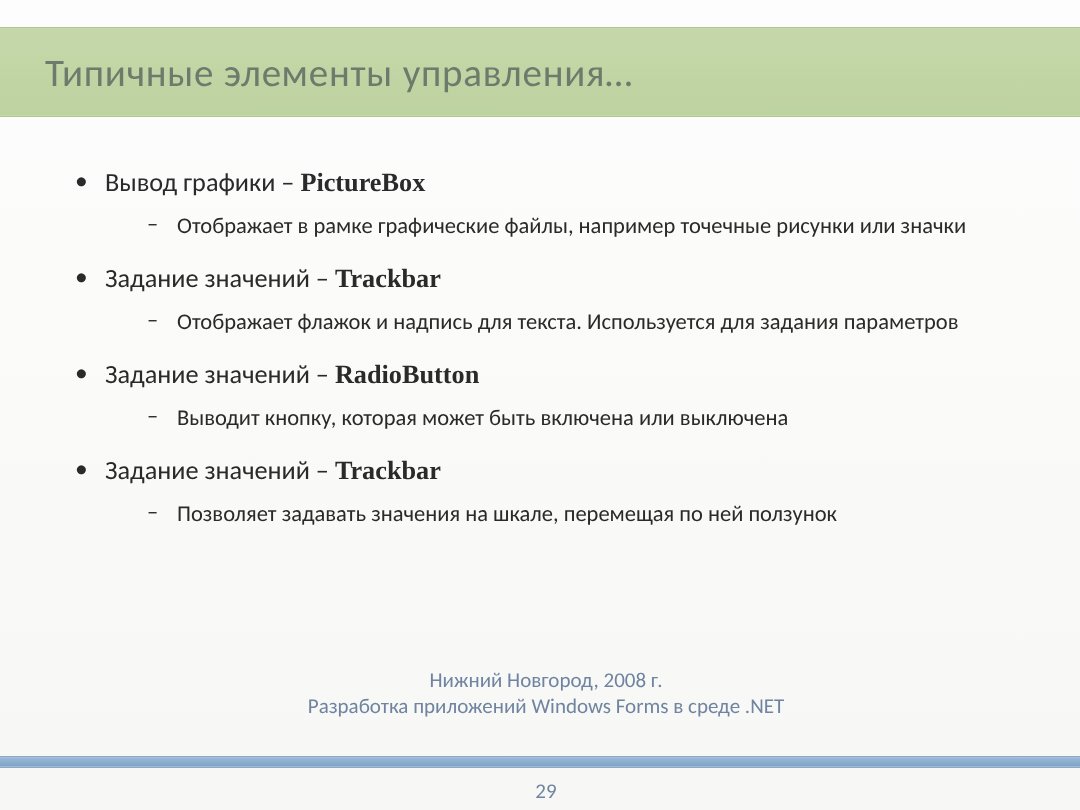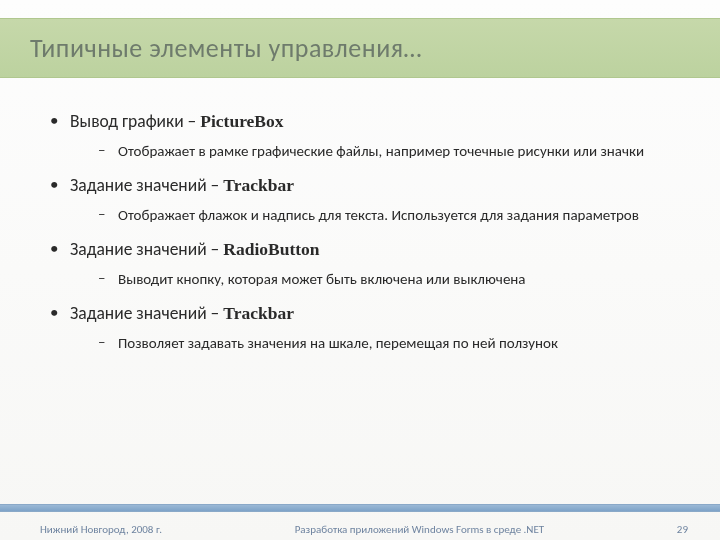--- a/index.html
+++ b/index.html
@@ -101,23 +101,24 @@
     border-bottom: 1px solid #8aa9c8;
   }
   .footer {
     position: absolute;
     left: 0;
     right: 0;
     bottom: 4px;
     padding: 0 32px 0 40px;
     display: flex;
     justify-content: space-between;
-    align-items: flex-end;
-    font-size: 11px;
+    align-items: center;
+    font-size: 14px;
     color: #6f84a0;
+    flex-direction: column;
   }
   .footer .left {
     flex: 0 0 auto;
   }
   .footer .center {
     flex: 1;
     text-align: center;
   }
   .footer .right {
     flex: 0 0 auto;

